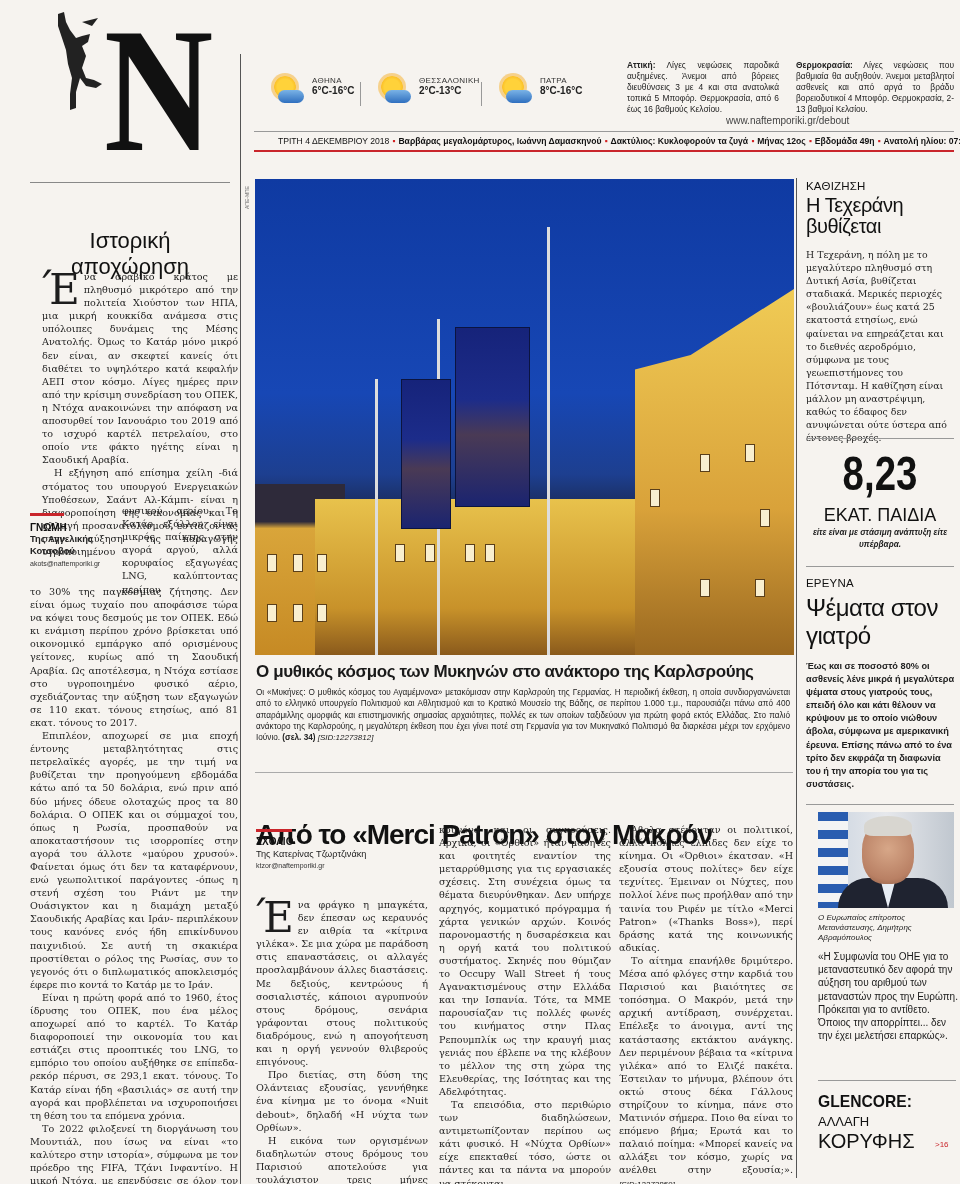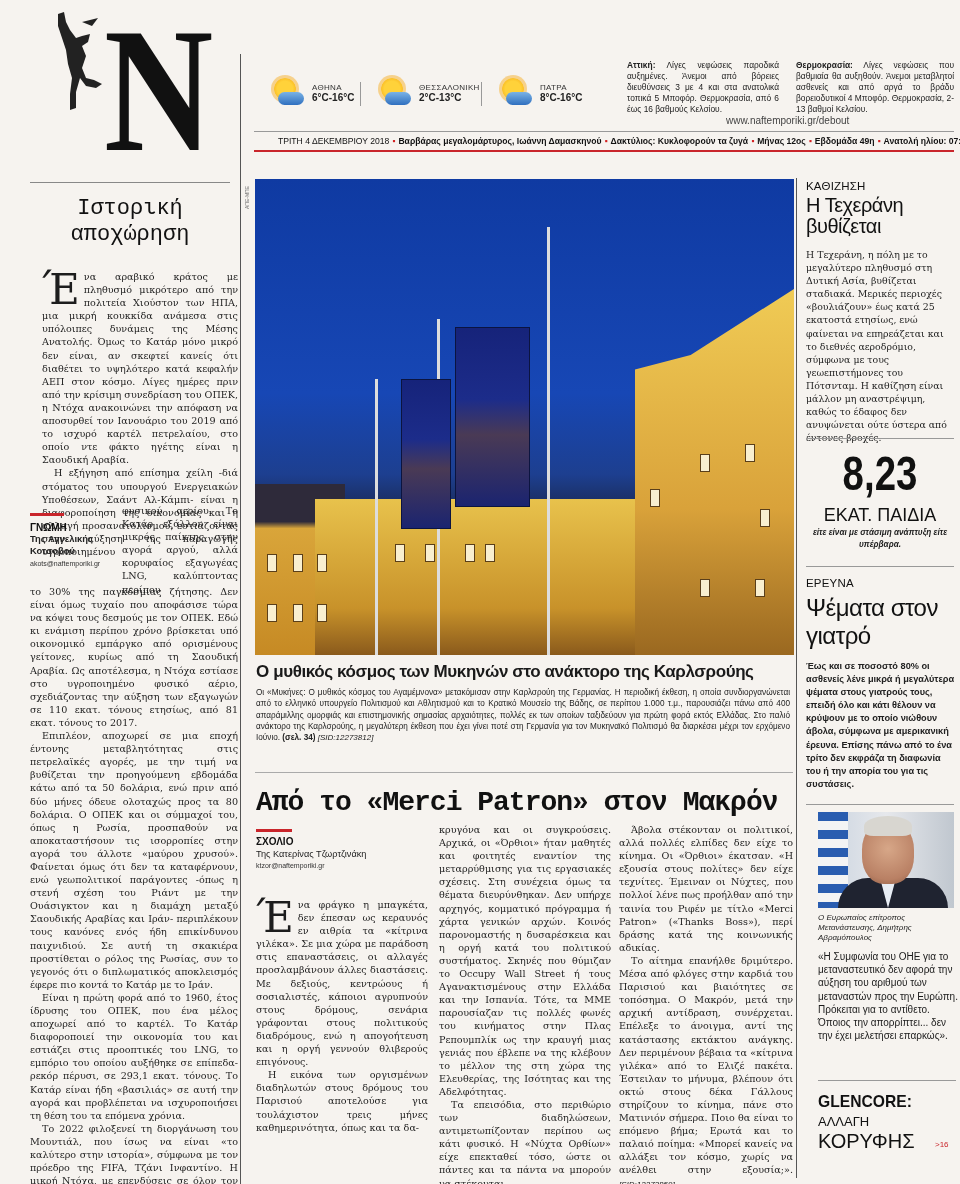--- a/index.html
+++ b/index.html
@@ -1,24 +1,24 @@
 <!DOCTYPE html>
 <html><head>
 <meta charset="utf-8">
 <style>
   * { box-sizing: border-box; margin: 0; padding: 0; }
   body { width: 960px; height: 1184px; background: #f6f3ef; overflow: hidden; position: relative; font-family: "DejaVu Serif", serif; color: #1e1e1e; }
   .abs { position: absolute; }
-  .serif { font-family: Liberation Mono, monospace; }
+  .serif { font-family: Liberation Sans, sans-serif; margin-top: 32px; }
 
   
   #logo-fig { left: 52px; top: 8px; width: 60px; height: 110px; }
   #logo-n { left: 104px; top: 20px; font-family: "Liberation Serif", serif; font-weight: bold; font-size: 178px; line-height: 140px; color: #111; transform: scaleX(0.85); transform-origin: left top; }
   #mast-vline { left: 240px; top: 54px; width: 1px; height: 1130px; background: #555; }
-  .wx { top: 76px; height: 34px; display: flex; align-items: center; gap: 6px; }
+  .wx { top: 76px; height: 34px; display: flex; gap: 6px; }
   .wx-icon { width: 34px; height: 30px; position: relative; }
   .wx-icon .sun { position: absolute; left: 2px; top: 0; width: 22px; height: 22px; border-radius: 50%; background: radial-gradient(circle, #ffd23a 50%, #f4a10a 100%); box-shadow: 0 0 0 3px rgba(247,168,20,0.45); }
   .wx-icon .cloud { position: absolute; left: 6px; top: 14px; width: 26px; height: 13px; border-radius: 8px; background: linear-gradient(#7ab3e6, #2f6fbf); }
   .wx-city { font-family: "Liberation Sans", sans-serif; font-size: 8px; color: #333; letter-spacing: 0.3px; }
   .wx-temp { font-family: "Liberation Sans", sans-serif; font-size: 10px; font-weight: bold; color: #222; }
   .wx-sep { top: 82px; width: 1px; height: 24px; background: #999; }
   .wx-note { top: 60px; font-family: "Liberation Sans", sans-serif; font-size: 8.4px; line-height: 11px; color: #222; text-align: justify; }
   .wx-note b { font-weight: bold; }
   #wx-url { left: 726px; top: 115px; font-family: "Liberation Sans", sans-serif; font-size: 10px; color: #444; }
   #dateline-top { left: 254px; top: 131px; width: 700px; height: 1px; background: #999; }
@@ -206,20 +206,21 @@
 <div id="photo-caption-text" class="abs"><span>Οι «Μυκήνες: Ο μυθικός κόσμος του Αγαμέμνονα» μετακόμισαν στην Καρλσρούη της Γερμανίας. Η περιοδική έκθεση, η οποία συνδιοργανώνεται από το ελληνικό υπουργείο Πολιτισμού και Αθλητισμού και το Κρατικό Μουσείο της Βάδης, σε περίπου 1.000 τ.μ., παρουσιάζει πάνω από 400 απαράμιλλης ομορφιάς και επιστημονικής σημασίας αρχαιότητες, πολλές εκ των οποίων ταξιδεύουν για πρώτη φορά εκτός Ελλάδας. Στο παλιό ανάκτορο της Καρλσρούης, η μεγαλύτερη έκθεση που έχει γίνει ποτέ στη Γερμανία για τον Μυκηναϊκό Πολιτισμό θα διαρκέσει μέχρι τον ερχόμενο Ιούνιο.</span> <b>(σελ. 34)</b> <span class="sid">[SID:12273812]</span></div>
 <div id="mid-divider" class="abs"></div>
 
 <h2 id="comment-headline" class="abs serif">Από το «Merci Patron» στον Μακρόν</h2>
 <div id="sxolio-bar" class="abs"></div>
 <div id="sxolio-label" class="abs">ΣΧΟΛΙΟ</div>
 <div id="sxolio-author" class="abs">Της Κατερίνας Τζωρτζινάκη</div>
 <div id="sxolio-email" class="abs">ktzor@naftemporiki.gr</div>
 <div id="com-col1" class="abs body-text">
   <p class="first"><span class="dropcap">Έ</span><span>να φράγκο η μπαγκέτα, δεν έπεσαν ως κεραυνός εν αιθρία τα «κίτρινα γιλέκα». Σε μια χώρα με παράδοση στις επαναστάσεις, οι αλλαγές προσλαμβάνουν άλλες διαστάσεις. Με δεξιούς, κεντρώους ή σοσιαλιστές, κάποιοι αγρυπνούν στους δρόμους, σενάρια γράφονται στους πολιτικούς διαδρόμους, ενώ η απογοήτευση και η οργή γεννούν θλιβερούς επιγόνους.</span></p>
+  <p>Προ διετίας, στη δύση της Ολάντειας εξουσίας, γεννήθηκε ένα κίνημα με το όνομα «Nuit debout», δηλαδή «Η νύχτα των Ορθίων».</p>
   <p>Η εικόνα των οργισμένων διαδηλωτών στους δρόμους του Παρισιού αποτελούσε για τουλάχιστον τρεις μήνες καθημερινότητα, όπως και τα δα-</p>
 </div>
 <div id="com-col2" class="abs body-text">
   <p class="first">κρυγόνα και οι συγκρούσεις. Αρχικά, οι «Όρθιοι» ήταν μαθητές και φοιτητές εναντίον της μεταρρύθμισης για τις εργασιακές σχέσεις. Στη συνέχεια όμως τα θέματα διευρύνθηκαν. Δεν υπήρχε αρχηγός, κομματικό πρόγραμμα ή χάρτα γενικών αρχών. Κοινός παρονομαστής η δυσαρέσκεια και η οργή κατά του πολιτικού συστήματος. Σκηνές που θύμιζαν το Occupy Wall Street ή τους Αγανακτισμένους στην Ελλάδα και την Ισπανία. Τότε, τα ΜΜΕ παρουσίαζαν τις πολλές φωνές του κινήματος στην Πλας Ρεπουμπλίκ ως την κραυγή μιας γενιάς που έβλεπε να της κλέβουν το μέλλον της στη χώρα της Ελευθερίας, της Ισότητας και της Αδελφότητας.</p>
   <p>Τα επεισόδια, στο περιθώριο των διαδηλώσεων, αντιμετωπίζονταν περίπου ως κάτι φυσικό. Η «Νύχτα Ορθίων» είχε επεκταθεί τόσο, ώστε οι πάντες και τα πάντα να μπορούν να στέκονται.</p>
 </div>
 <div id="com-col3" class="abs body-text">
   <p>Άβολα στέκονταν οι πολιτικοί, αλλά πολλές ελπίδες δεν είχε το κίνημα. Οι «Όρθιοι» έκατσαν. «Η εξουσία στους πολίτες» δεν είχε τεχνίτες. Έμειναν οι Νύχτες, που πολλοί λένε πως προήλθαν από την ταινία του Ριφέν με τίτλο «Merci Patron» («Thanks Boss»), περί δράσης κατά της κοινωνικής αδικίας.</p>
   <p><span>Το αίτημα επανήλθε δριμύτερο. Μέσα από φλόγες στην καρδιά του Παρισιού και βιαιότητες σε τοπόσημα. Ο Μακρόν, μετά την αρχική αντίδραση, συνέρχεται. Επέλεξε το άνοιγμα, αντί της κατάστασης εκτάκτου ανάγκης. Δεν περιμένουν βέβαια τα «κίτρινα γιλέκα» από το Ελιζέ πακέτα. Έστειλαν το μήνυμα, βλέπουν ότι οκτώ στους δέκα Γάλλους στηρίζουν το κίνημα, πάνε στο Ματινιόν σήμερα. Ποιο θα είναι το επόμενο βήμα; Ερωτά και το παλαιό ποίημα: «Μπορεί κανείς να αλλάξει τον κόσμο, χωρίς να ανέλθει στην εξουσία;».</span> <span class="sid">[SID:12273859]</span></p>
 </div>

